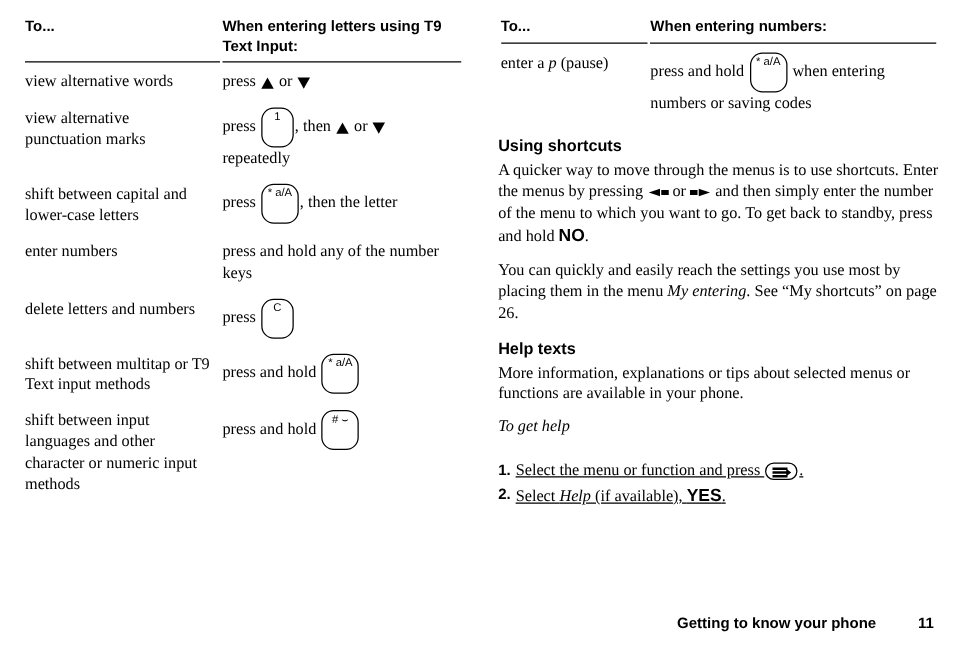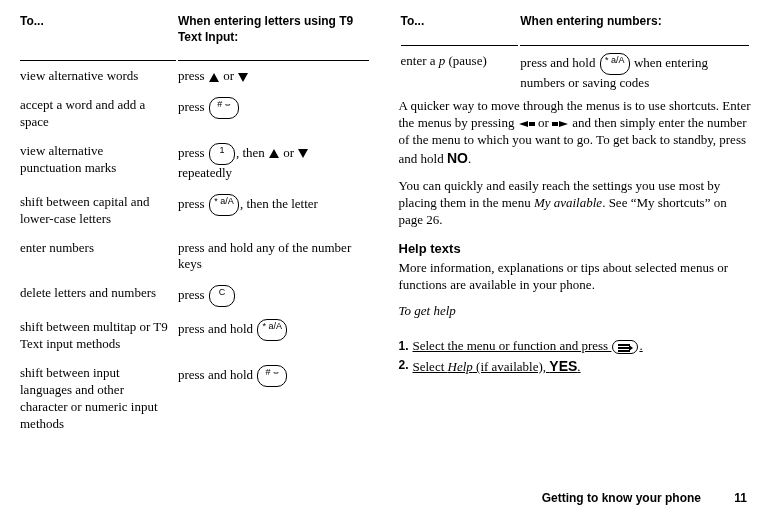--- a/index.html
+++ b/index.html
@@ -18,21 +18,21 @@
       display: flex;
       gap: 28px;
     }
     .col { flex: 1; }
     .tbl { width: 100%; }
     .tbl th {
       font-family: Arial, Helvetica, sans-serif;
       font-weight: bold;
       font-size: 12px;
       text-align: left;
-      padding-bottom: 15px;
+      padding-bottom: 4px;
       border-bottom: 1px solid #000;
       vertical-align: top;
     }
     .tbl th.col-action { width: 45%; }
     .tbl td {
       vertical-align: top;
       padding: 5px 6px 5px 0;
     }
     .tbl2 th.col-action { width: 34%; }
     .tbl td.action { padding-right: 8px; }
@@ -82,21 +82,21 @@
     }
     .footer .pagenum { margin-left: 30px; }
     
     .key {
       display: inline-block;
       vertical-align: middle;
       border: 1px solid #000;
       border-radius: 10px;
       font-size: 9px;
       line-height: 12px;
-      height: 22px;
+      height: 32px;
       min-width: 26px;
       padding: 0 4px;
       text-align: center;
       font-family: Arial, Helvetica, sans-serif;
       margin: 0 1px;
       position: relative;
     }
     .key-wide { min-width: 30px; }
     .arrow-up, .arrow-down, .arrow-left, .arrow-right {
       display: inline-block; width: 0; height: 0;
@@ -133,24 +133,20 @@
         <th class="col-action">To...</th>
         <th>When entering letters using T9 Text Input:</th>
       </tr>
       </tbody>
         <tbody>
           <tr>
           <td class="action">view alternative words</td>
           <td>press <span class="arrow-up"></span> or <span class="arrow-down"></span></td>
         </tr>
           <tr>
-          <td class="action">accept a word and add a space</td>
-          <td>press <span class="key key-wide"># ⌣</span></td>
-        </tr>
-          <tr>
           <td class="action">view alternative punctuation marks</td>
           <td>press <span class="key">1</span>, then <span class="arrow-up"></span> or <span class="arrow-down"></span> repeatedly</td>
         </tr>
           <tr>
           <td class="action">shift between capital and lower-case letters</td>
           <td>press <span class="key key-wide">* a/A</span>, then the letter</td>
         </tr>
           <tr>
           <td class="action">enter numbers</td>
           <td>press and hold any of the number keys</td>
@@ -180,22 +176,23 @@
       </tr>
       </tbody>
         <tbody>
           <tr>
           <td class="action">enter a <span class="it">p</span> (pause)</td>
           <td>press and hold <span class="key key-wide">* a/A</span> when entering numbers or saving codes</td>
         </tr>
         </tbody>
     </table>
 
+    <div class="section-heading">Using shortcuts</div>
     <p class="bodytext">A quicker way to move through the menus is to use shortcuts. Enter the menus by pressing <span><span class="arrow-left"></span><span class="arrow-left-thick"></span></span> or <span><span class="arrow-right-thick"></span><span class="arrow-right"></span></span> and then simply enter the number of the menu to which you want to go. To get back to standby, press and hold <span class="cap">NO</span>.</p>
-    <p class="bodytext">You can quickly and easily reach the settings you use most by placing them in the menu <span class="it">My available</span>. See “My shortcuts” on page 26.</p>
+    <p class="bodytext">You can quickly and easily reach the settings you use most by placing them in the menu <span class="it">My entering</span>. See “My shortcuts” on page 26.</p>
 
     <div class="section-heading">Help texts</div>
     <p class="bodytext">More information, explanations or tips about selected menus or functions are available in your phone.</p>
 
     <div class="sub-heading">To get help</div>
     <ol class="steps">
       <li>Select the menu or function and press <span class="menukey"></span>.</li>
       <li>Select <span class="it">Help</span> (if available), <span class="cap">YES</span>.</li>
     </ol>
   </div>

